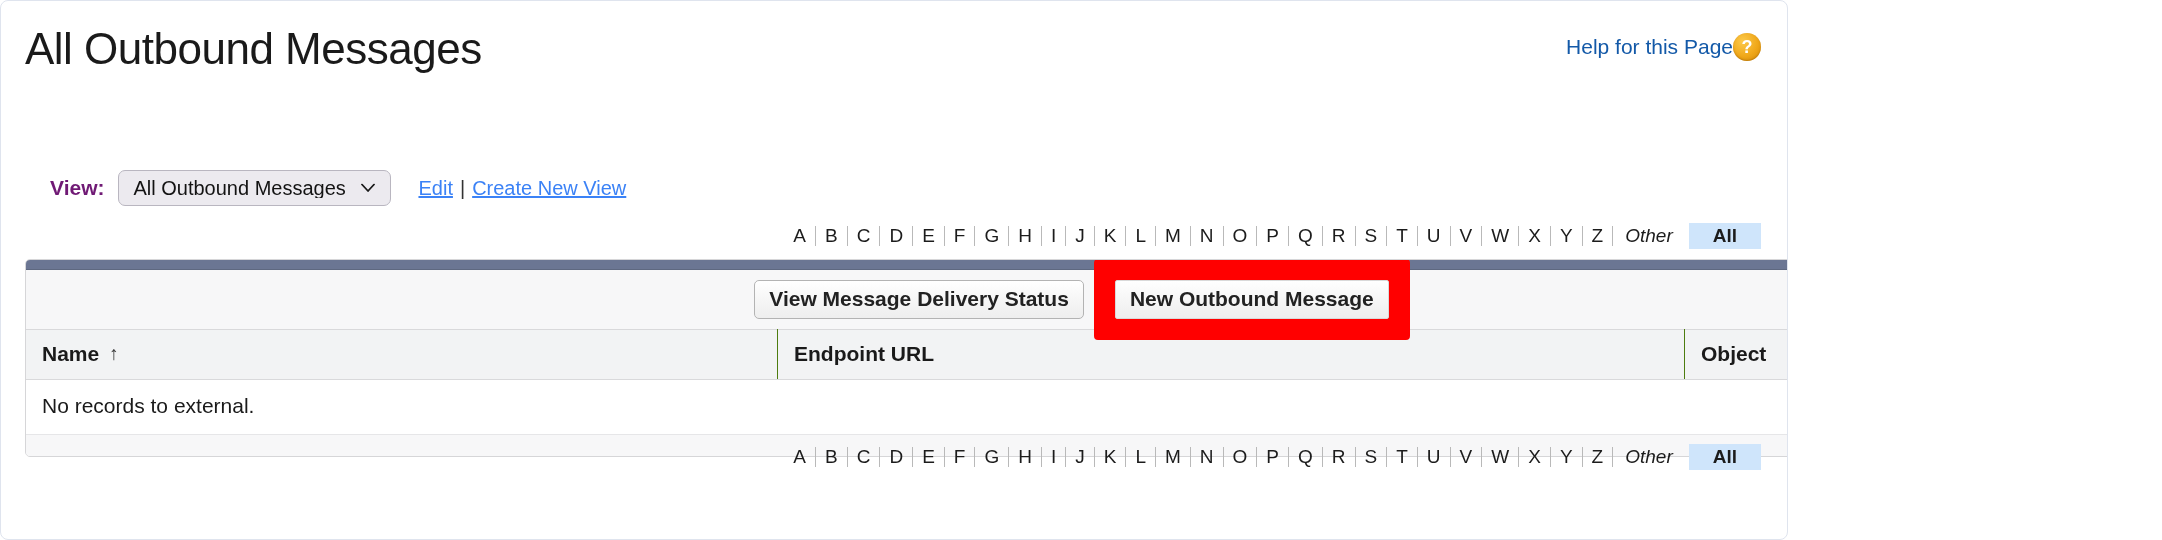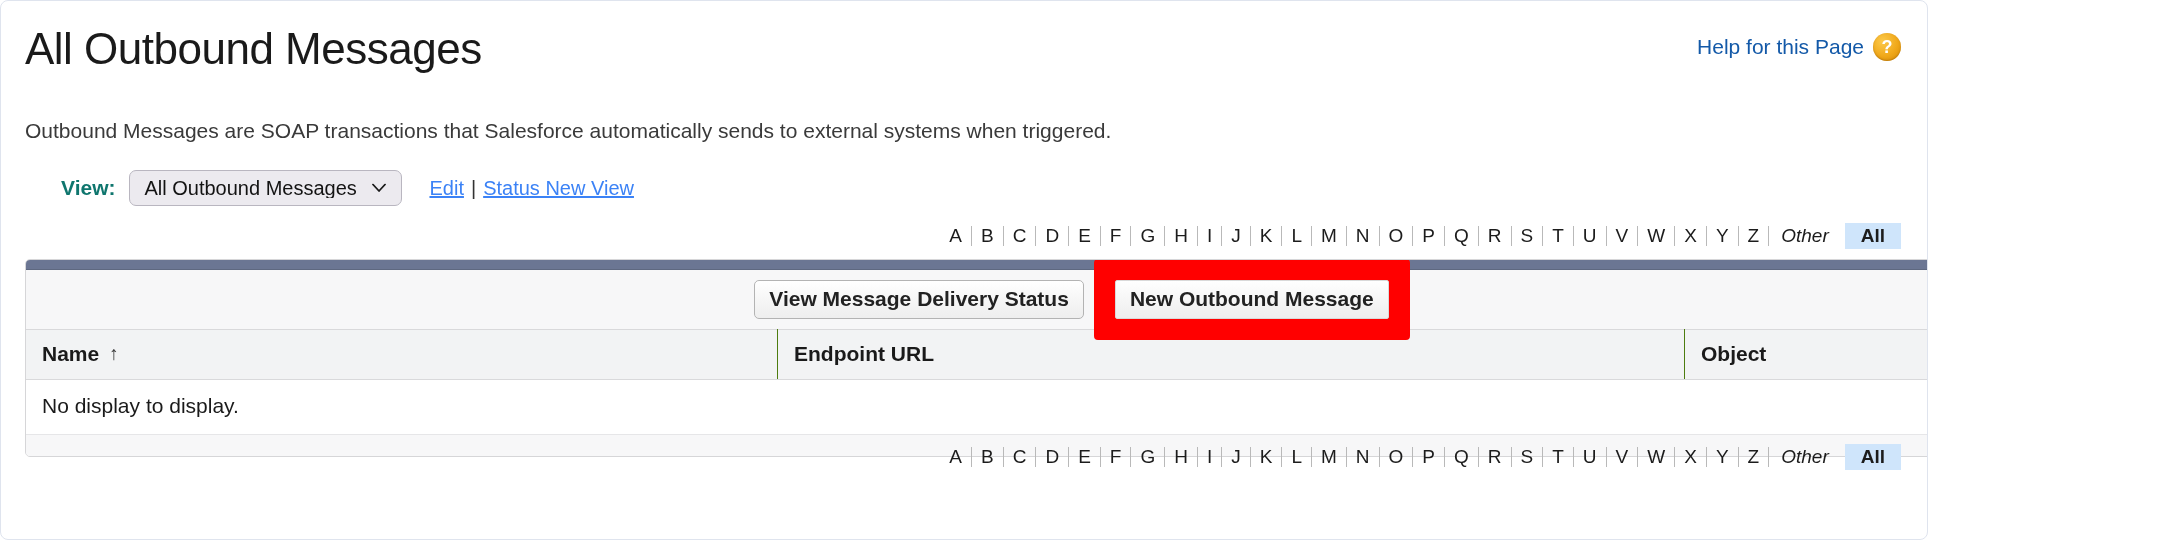--- a/index.html
+++ b/index.html
@@ -10,21 +10,21 @@
   body {
     font-family: "Liberation Sans", sans-serif;
     width: 2162px;
     height: 540px;
     overflow: hidden;
     color: #222222;
   }
 
   .page {
     position: relative;
-    width: 1928px;
+    width: 1788px;
     height: 540px;
     background: #ffffff;
     box-sizing: border-box;
     border: 1px solid #dfe4ee;
     border-radius: 8px;
     overflow: hidden;
   }
 
   
   .page-title {
@@ -38,21 +38,20 @@
     color: #1a1a1a;
     white-space: nowrap;
   }
 
   .help-link-wrap {
     position: absolute;
     right: 26px;
     top: 32px;
     display: flex;
     align-items: center;
-    gap: 9px;
     white-space: nowrap;
   }
   .help-link {
     font-size: 21px;
     color: #1359a8;
     text-decoration: none;
     cursor: pointer;
   }
   .help-icon {
     width: 28px;
@@ -84,23 +83,23 @@
     left: 24px;
     top: 170px;
     display: flex;
     align-items: center;
     height: 34px;
     white-space: nowrap;
   }
   .view-label {
     font-size: 21px;
     font-weight: bold;
-    color: #0f766e;
+    color: #701a75;
     margin-right: 14px;
-    margin-left: 36px;
+    margin-left: 25px;
   }
   .view-select {
     appearance: none;
     -webkit-appearance: none;
     background: #eceaef;
     border: 1px solid #b9b6c0;
     border-radius: 7px;
     font-family: "Liberation Sans", sans-serif;
     font-size: 20px;
     color: #131313;
@@ -153,21 +152,21 @@
   }
   .alpha-divider {
     width: 1px;
     height: 20px;
     background: #b9b9b9;
   }
   .alpha-item.other { padding: 2px 12px; font-style: italic; }
   .alpha-item.all {
     background: #cfe5fb;
     font-weight: bold;
-    padding: 2px 16px;
+    padding: 2px 24px;
     margin-left: 4px;
   }
 
   
   .list-panel {
     position: absolute;
     left: 24px;
     top: 258px;
     width: 2114px;
     background: #f7f7f8;
@@ -265,36 +264,35 @@
 
 <div class="page">
 
   <div class="page-title">All Outbound Messages</div>
 
   <div class="help-link-wrap">
     <span class="help-link">Help for this Page</span>
     <span class="help-icon">?</span>
   </div>
 
-  <div class="intro-text">Outbound Messages are SOAP transactions that Salesforce automatically sends to external systems when triggered.</div>
 
   <div class="view-row">
     <span class="view-label">View:</span>
     <span class="select-wrap">
       <select class="view-select">
         <option>All Outbound Messages</option>
       </select>
       <svg class="select-chevron" viewBox="0 0 14 9">
         <path d="M1 1 L7 7.5 L13 1" fill="none" stroke="#1a1a1a" stroke-width="1.8" stroke-linecap="round" stroke-linejoin="round"></path>
       </svg>
     </span>
     <span class="view-sep"></span>
     <span class="view-link">Edit</span>
     <span class="view-sep" style="margin:0 7px 0 7px;">|</span>
-    <span class="view-link">Status New View</span>
+    <span class="view-link">Create New View</span>
   </div>
 
   <div class="alpha-index top">
       <span class="alpha-item">A</span>
       <span class="alpha-divider"></span>
       <span class="alpha-item">B</span>
       <span class="alpha-divider"></span>
       <span class="alpha-item">C</span>
       <span class="alpha-divider"></span>
       <span class="alpha-item">D</span>
@@ -363,21 +361,21 @@
           <th class="col-name">
             <span>Name</span><span class="sort-arrow">↑</span>
           </th>
           <th class="col-endpoint">Endpoint URL</th>
           <th class="col-object">Object</th>
           <th class="col-modified">Last Modified Date</th>
         </tr>
       </thead>
       <tbody>
         <tr>
-          <td colspan="4">No display to display.</td>
+          <td colspan="4">No records to external.</td>
         </tr>
       </tbody>
     </table>
 
     <div class="panel-footer"></div>
   </div>
 
   <div class="alpha-index bottom">
       <span class="alpha-item">A</span>
       <span class="alpha-divider"></span>

